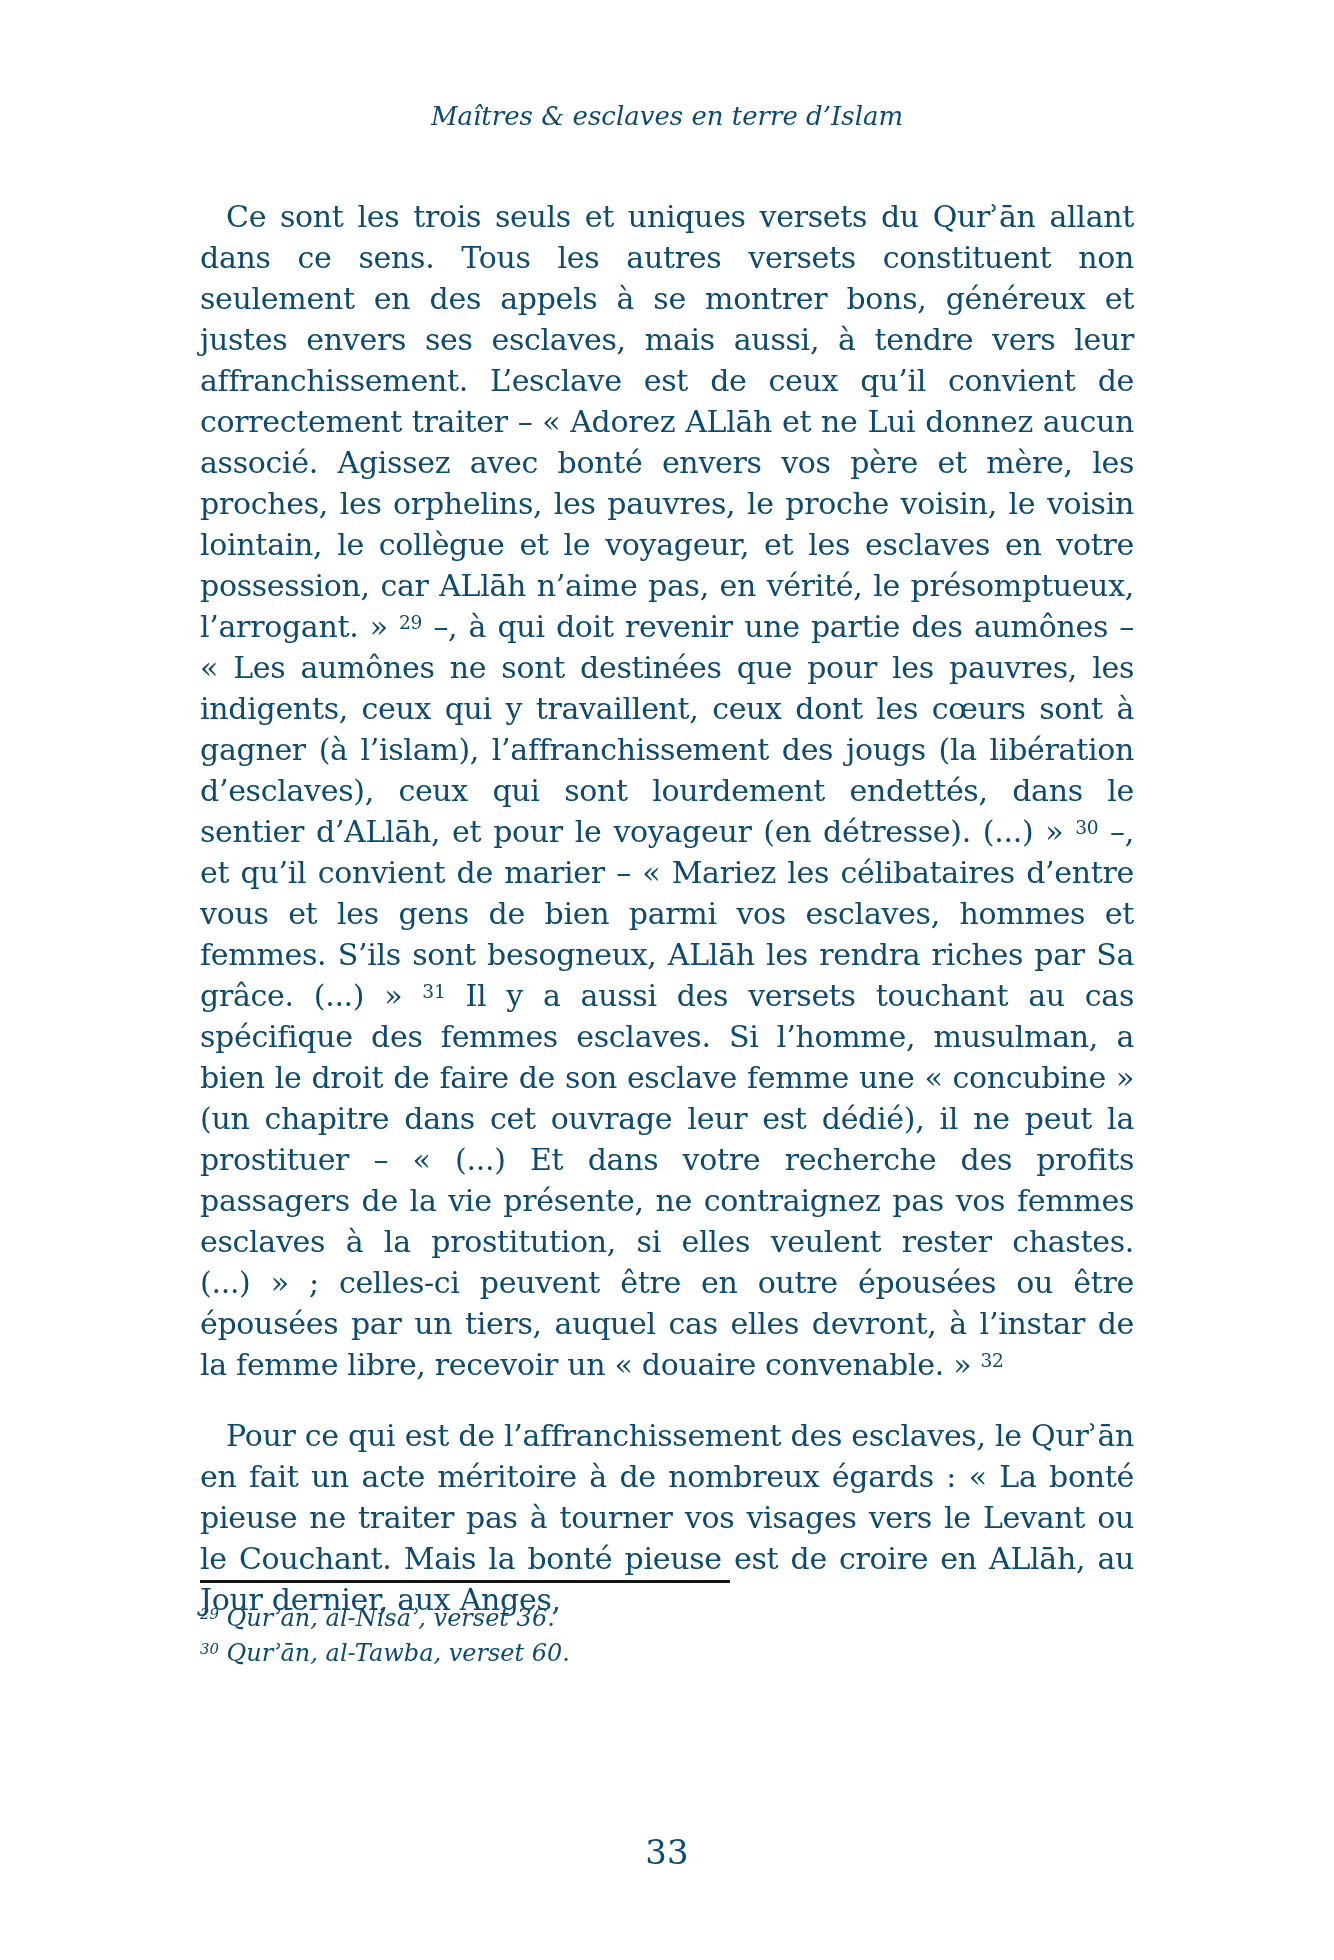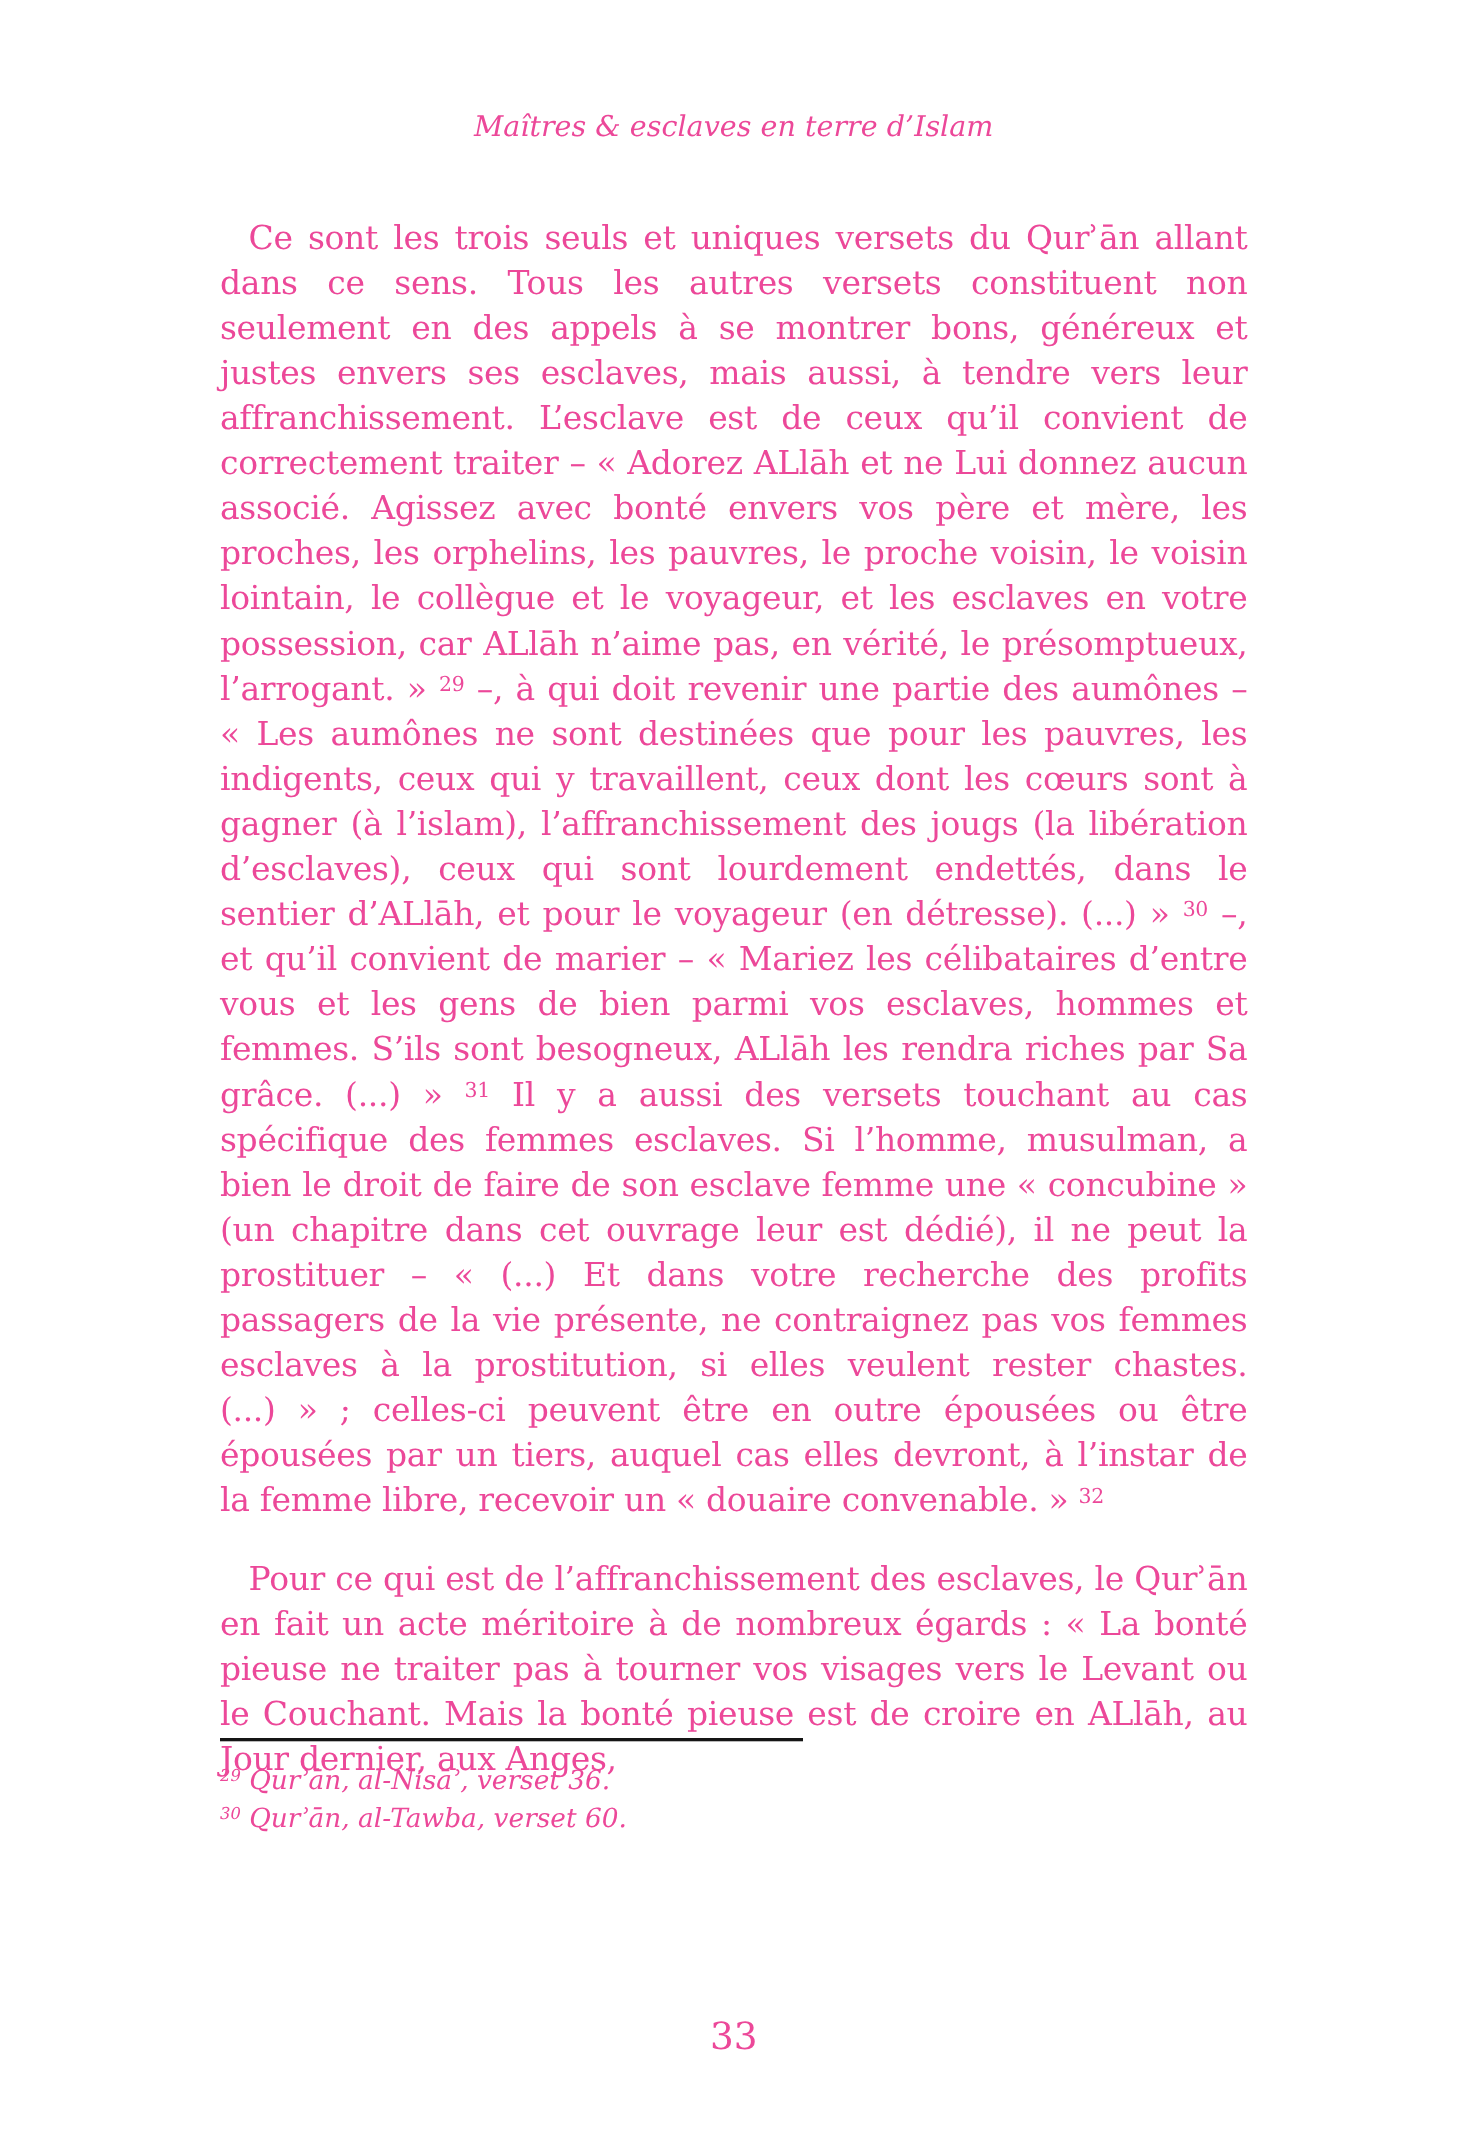--- a/index.html
+++ b/index.html
@@ -5,21 +5,21 @@
   html, body {
     margin: 0;
     padding: 0;
     background: #ffffff;
   }
   .page {
     position: relative;
     width: 1334px;
     height: 1960px;
     background: #ffffff;
-    color: #ec4899;
+    color: #0c4a6e;
     font-family: "DejaVu Serif", "Liberation Serif", serif;
     overflow: hidden;
   }
   .running-head {
     position: absolute;
     top: 100px;
     left: 0;
     width: 100%;
     text-align: center;
     font-style: italic;

